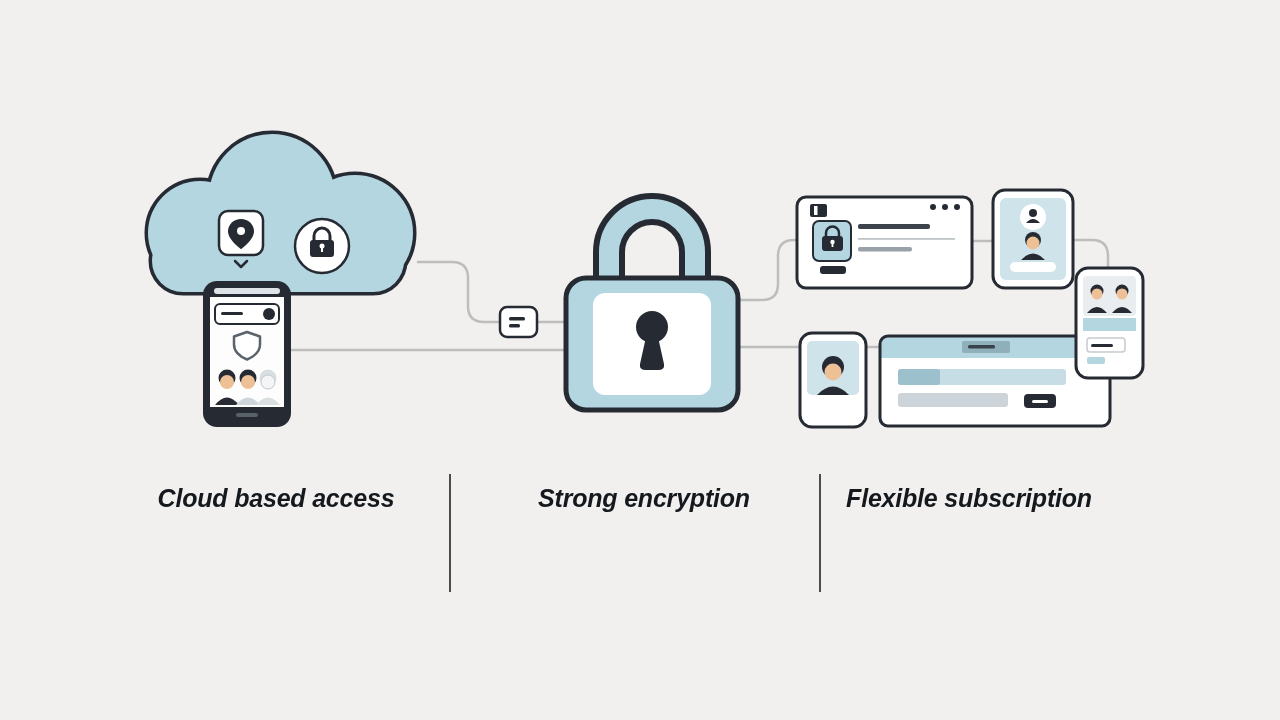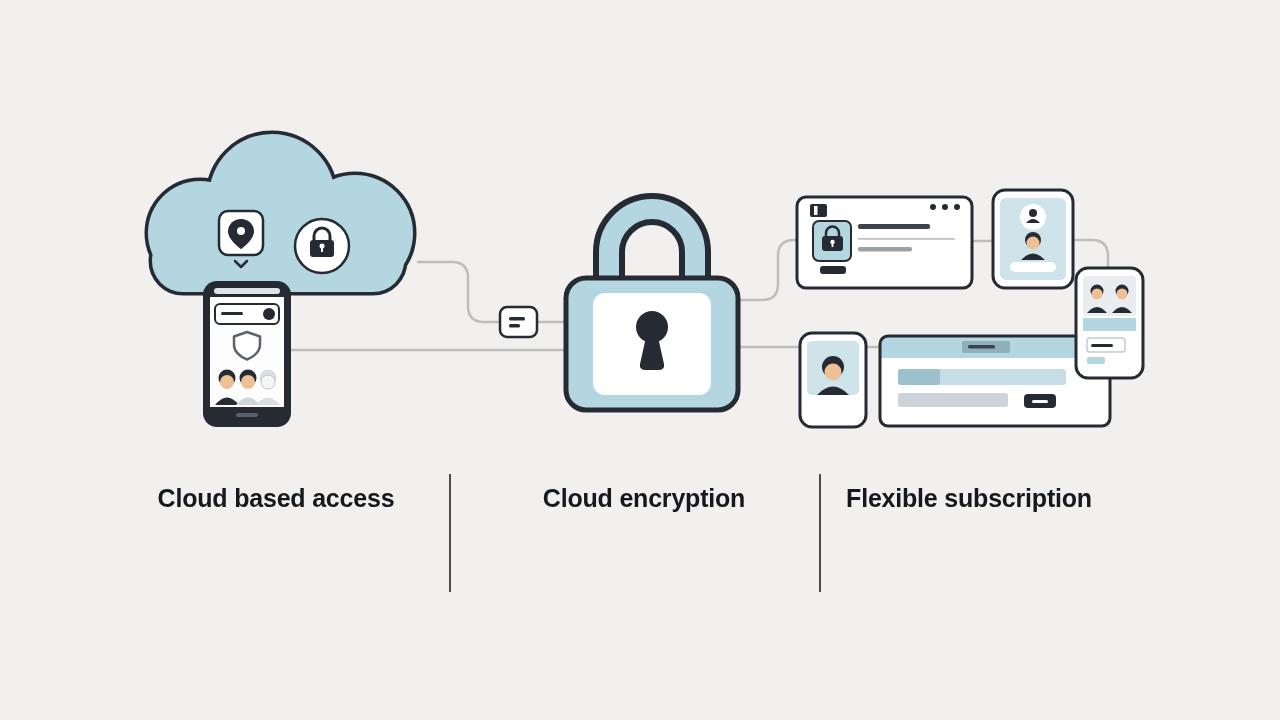--- a/index.html
+++ b/index.html
@@ -13,21 +13,21 @@
   .lines path{fill:none;stroke:var(--connector);stroke-width:2.5;stroke-linecap:round;}
   .cloud-stroke{fill:var(--light-blue);stroke:var(--outline);stroke-width:7;}
   .cloud-fill{fill:var(--light-blue);}
   .f-dark{fill:var(--outline);}
   .f-blue{fill:var(--light-blue);}
   .f-pale{fill:var(--pale-blue);}
   .f-white{fill:#ffffff;}
   .f-skin{fill:var(--skin);}
   .frame{fill:#ffffff;stroke:var(--outline);stroke-width:3;}
   .labels .label{position:absolute;transform:translateX(-50%);font-size:25px;font-weight:700;
-                 color:var(--text);letter-spacing:-0.2px;white-space:nowrap;}
+                 color:var(--text);letter-spacing:-0.2px;white-space:nowrap;font-style:italic;}
   .divider{position:absolute;width:2px;background:var(--divider);}
 </style>
 </head>
 <body>
 
 <div class="stage">
 
   <svg class="illustration" viewBox="0 0 1280 720" xmlns="http://www.w3.org/2000/svg">
     <defs>
       <g id="cloudShape">
@@ -173,19 +173,19 @@
       <path d="M1112 313 q10 -12 20 0 z" class="f-dark"></path>
       <rect x="1083" y="318" width="53" height="13" class="f-blue"></rect>
       <rect x="1087" y="338" width="38" height="14" rx="3" fill="#ffffff" stroke="#c6ccd0" stroke-width="1.5"></rect>
       <rect x="1091" y="344" width="22" height="3" rx="1.5" class="f-dark"></rect>
       <rect x="1087" y="357" width="18" height="7" rx="2" class="f-blue"></rect>
     </g>
   </svg>
 
   <div class="labels">
     <div class="label" style="left:276px;top:484px">Cloud based access</div>
-    <div class="label" style="left:644px;top:484px">Cloud encryption</div>
+    <div class="label" style="left:644px;top:484px">Strong encryption</div>
     <div class="label" style="left:969px;top:484px">Flexible subscription</div>
     <div class="divider" style="left:449px;top:474px;height:118px"></div>
     <div class="divider" style="left:819px;top:474px;height:118px"></div>
   </div>
 
 </div>
 
 </body></html>

